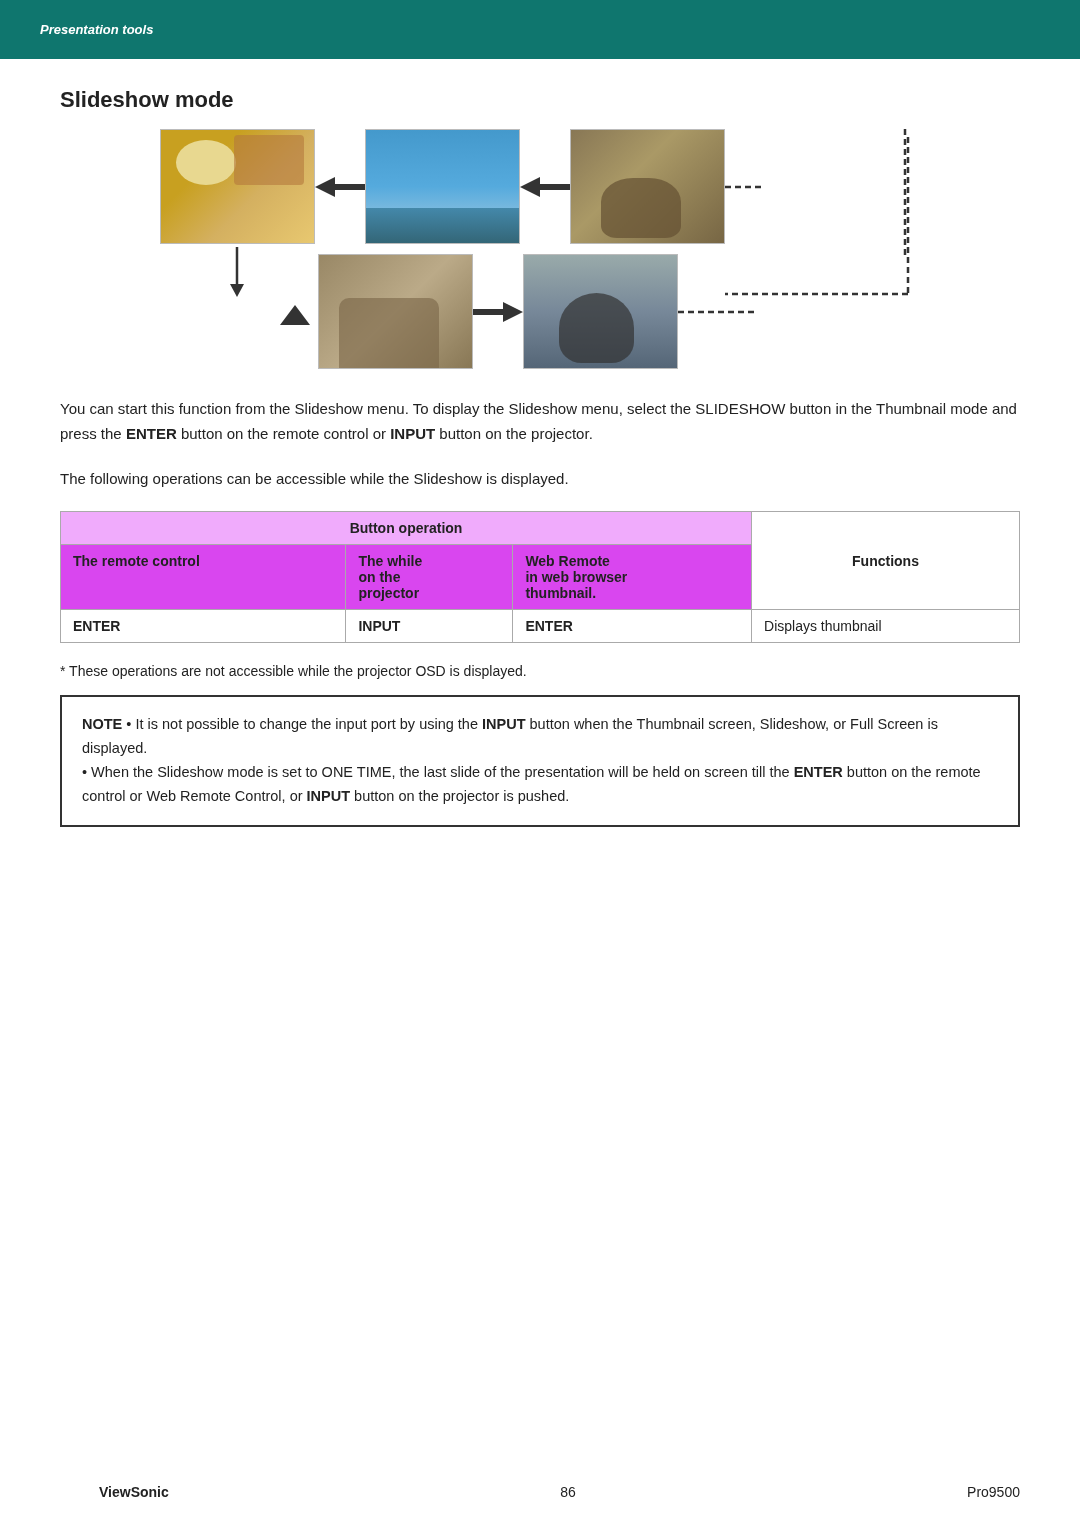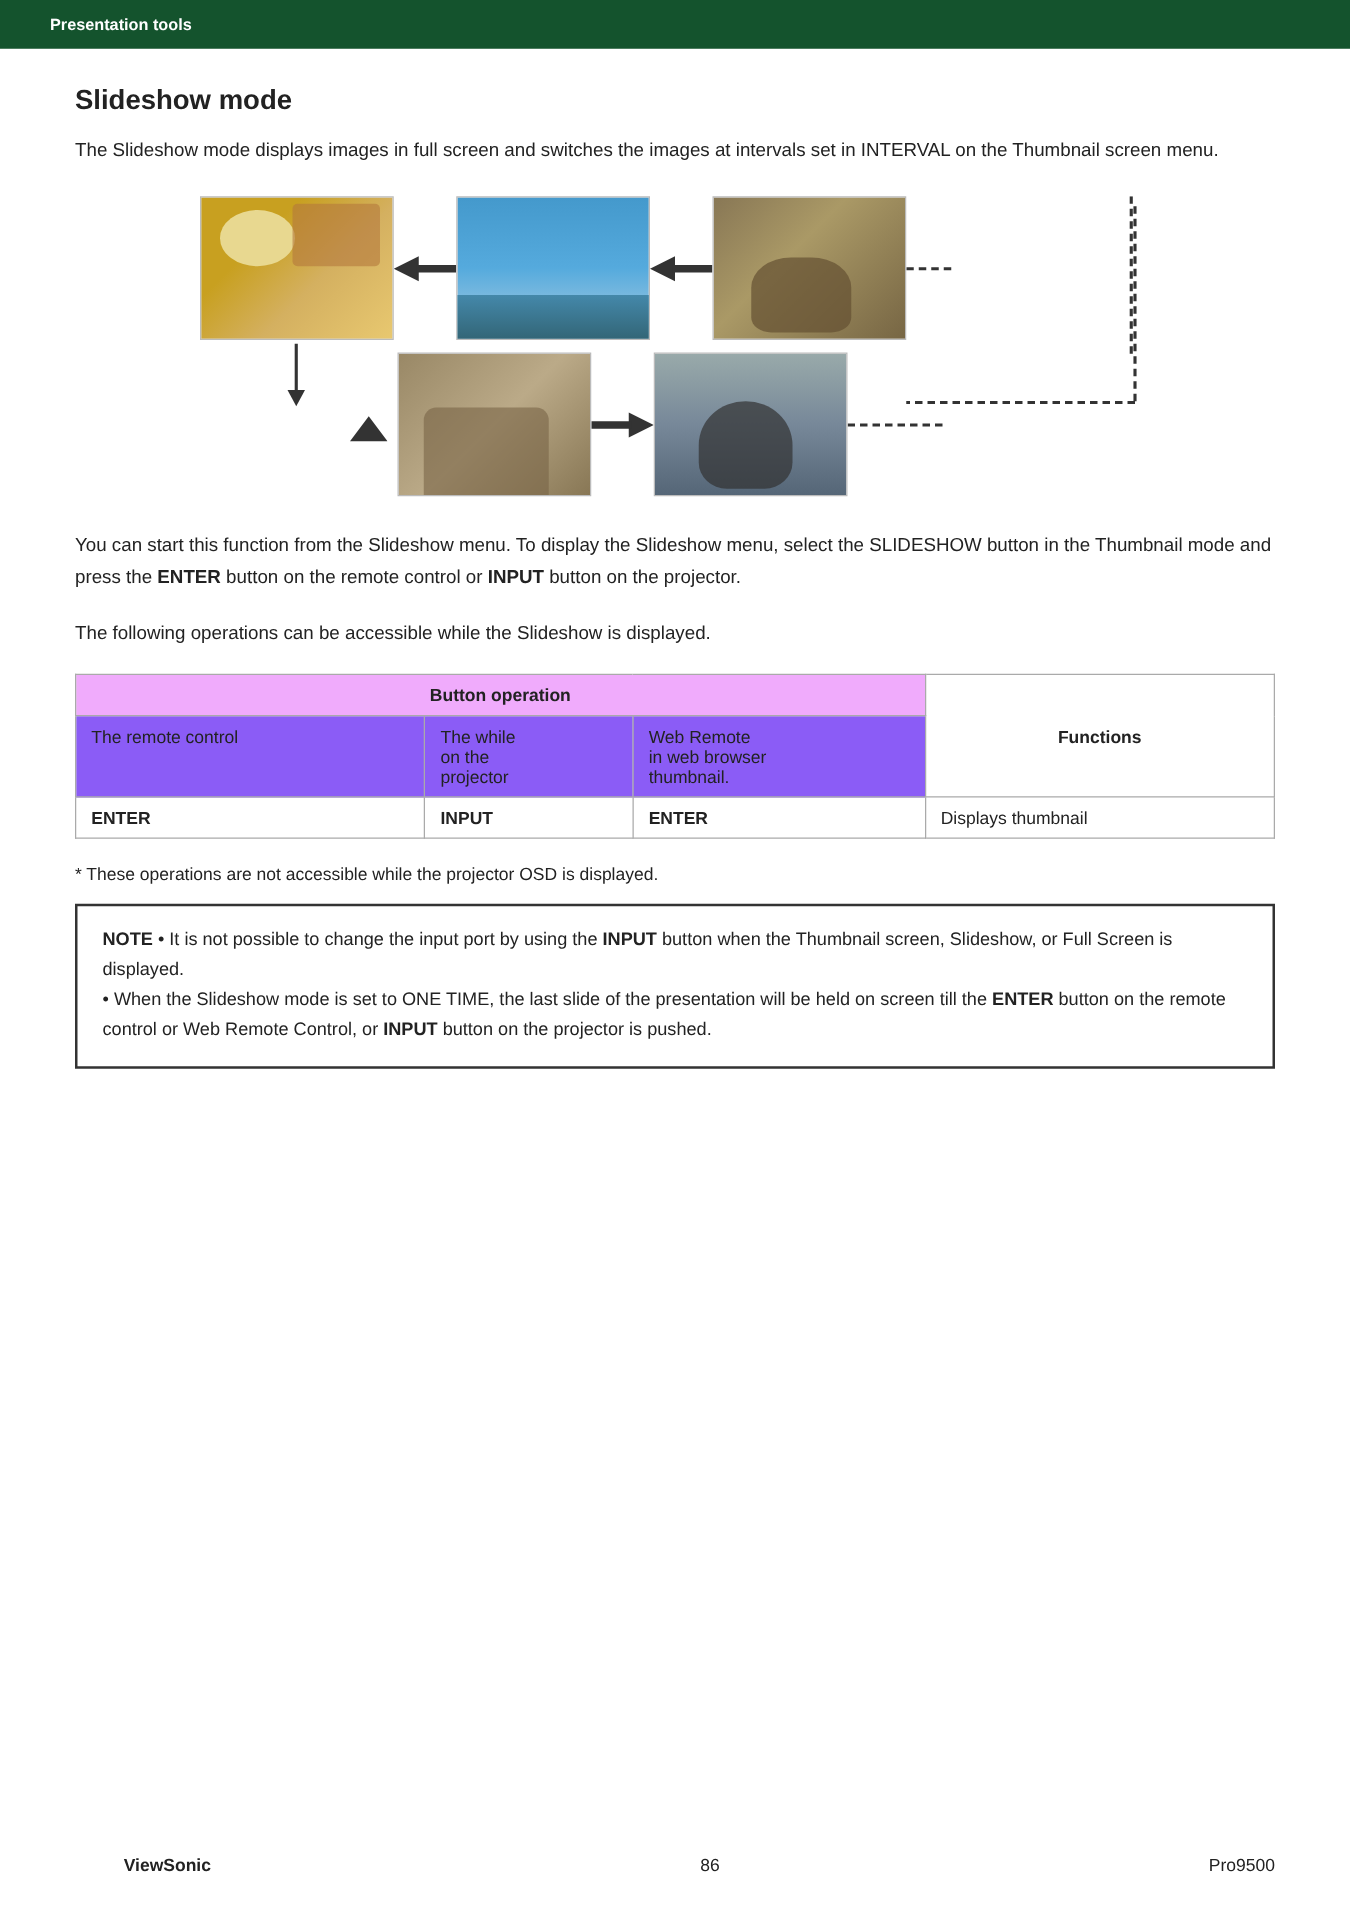--- a/index.html
+++ b/index.html
@@ -7,26 +7,27 @@
       font-family: Arial, sans-serif;
       font-size: 15px;
       color: #222;
       background: #fff;
       width: 1080px;
       min-height: 1532px;
       position: relative;
     }
 
     .header-bar {
-      background: #14532d;
+      background: #0f766e;
       color: #fff;
       font-size: 13px;
       font-weight: bold;
-      padding: 12px 40px;
+      padding: 22px 40px;
       margin-bottom: 0;
+      font-style: italic;
     }
 
     .page-content {
       padding: 28px 60px 60px 60px;
     }
 
     .subtitle {
       font-style: italic;
       font-weight: bold;
       font-size: 15px;
@@ -153,22 +154,22 @@
       vertical-align: top;
     }
 
     .ops-table .btn-op-header {
       text-align: center;
       font-weight: bold;
       background: #f0abfc;
     }
 
     .ops-table .col-subheader {
-      font-weight: normal;
-      background: #8b5cf6;
+      font-weight: bold;
+      background: #d946ef;
     }
 
     .ops-table .functions-header {
       font-weight: bold;
       text-align: center;
       vertical-align: middle;
     }
 
     .note-box {
       border: 2px solid #333;
@@ -238,21 +239,20 @@
 
 <div class="header-bar">
   <span>Presentation tools</span>
 </div>
 
 <div class="page-content">
 
 
   <h2 class="section-title">Slideshow mode</h2>
 
-  <p class="intro-text">The Slideshow mode displays images in full screen and switches the images at intervals set in INTERVAL on the Thumbnail screen menu.</p>
 
   <div class="diagram-outer">
 
     <div class="top-row">
 
       <div class="img-food"></div>
 
       <svg class="arrow-left-svg" viewBox="0 0 50 30" xmlns="http://www.w3.org/2000/svg">
         <polygon points="20,5 0,15 20,25" fill="#333"></polygon>
         <rect x="18" y="12" width="32" height="6" fill="#333"></rect>

